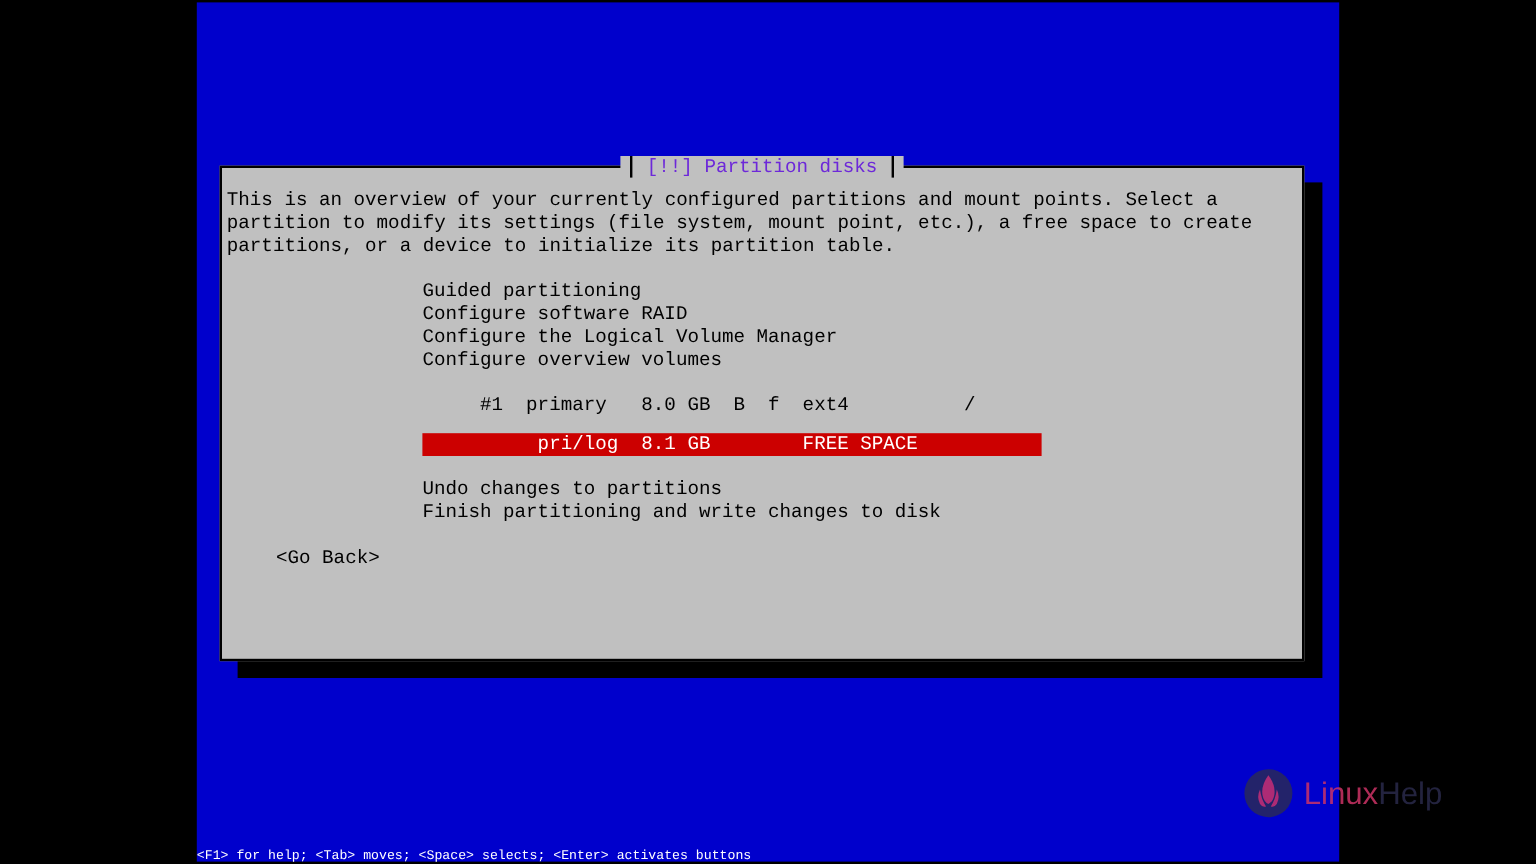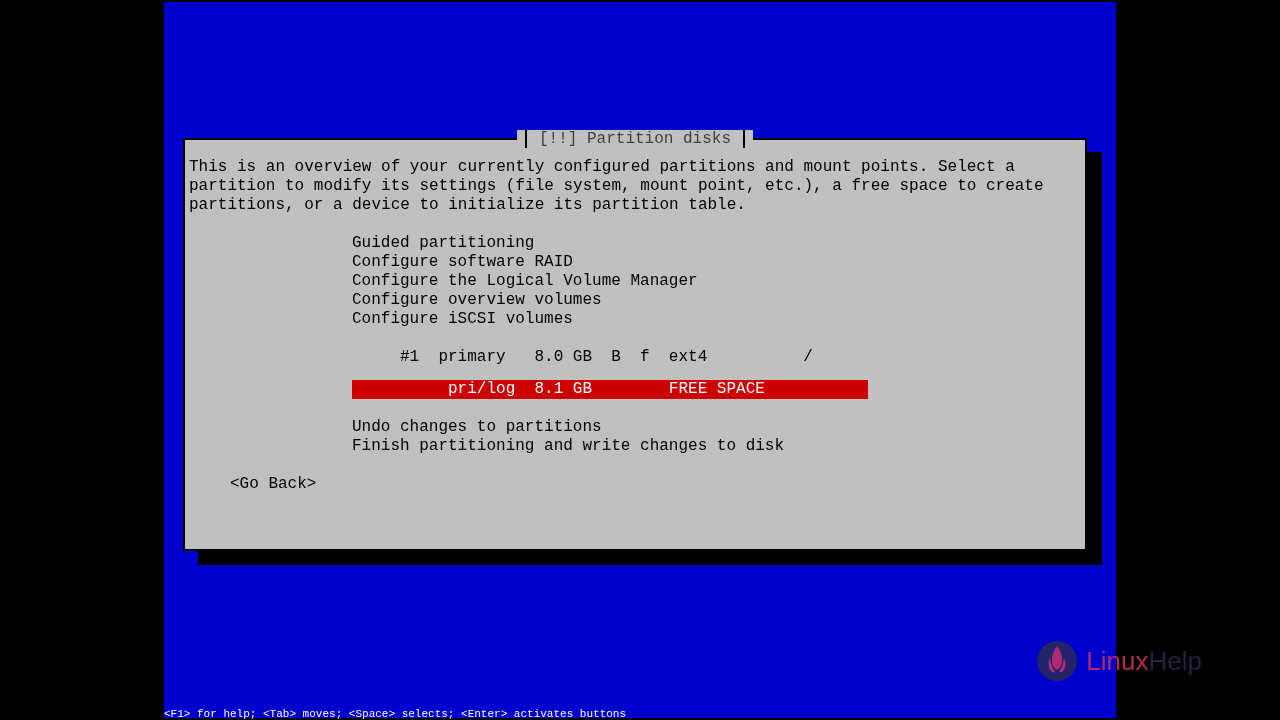--- a/index.html
+++ b/index.html
@@ -50,21 +50,21 @@
     }
     .title-box {
       display: inline-block;
       background: #c0c0c0;
       padding: 0 8px;
     }
     .title-border {
       border-left: 2px solid #000;
       border-right: 2px solid #000;
       padding: 0 12px;
-      color: #404040;
+      color: #6d28d9;
       font-weight: normal;
     }
     .dialog-content {
       padding: 18px 4px;
       color: #000;
     }
     .description {
       line-height: 19px;
       margin-bottom: 19px;
     }
@@ -140,21 +140,20 @@
     </span>
   </div>
   <div class="dialog-content">
     <div class="description">This is an overview of your currently configured partitions and mount points. Select a partition to modify its settings (file system, mount point, etc.), a free space to create partitions, or a device to initialize its partition table.</div>
 
     <div class="menu">
       <div class="menu-item">Guided partitioning</div>
       <div class="menu-item">Configure software RAID</div>
       <div class="menu-item">Configure the Logical Volume Manager</div>
       <div class="menu-item">Configure overview volumes</div>
-      <div class="menu-item">Configure iSCSI volumes</div>
 
       <div class="menu-spacer"></div>
 
       <div class="partition-row">     #1  primary   8.0 GB  B  f  ext4          /</div>
       <div class="partition-row"><span class="selected selected-row">          pri/log  8.1 GB        FREE SPACE</span></div>
 
       <div class="menu-spacer"></div>
 
       <div class="menu-item">Undo changes to partitions</div>
       <div class="menu-item">Finish partitioning and write changes to disk</div>

